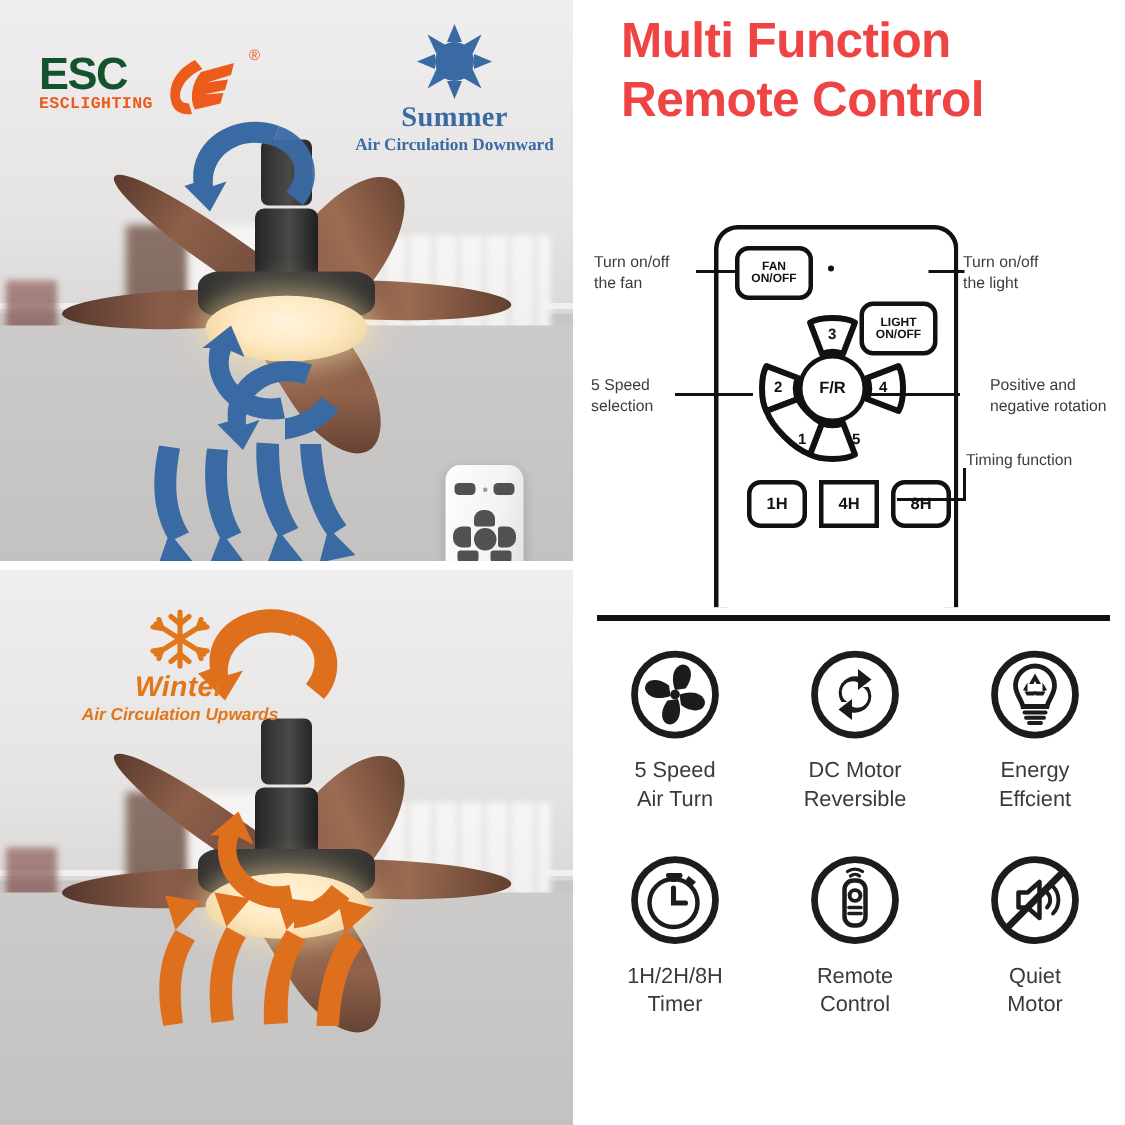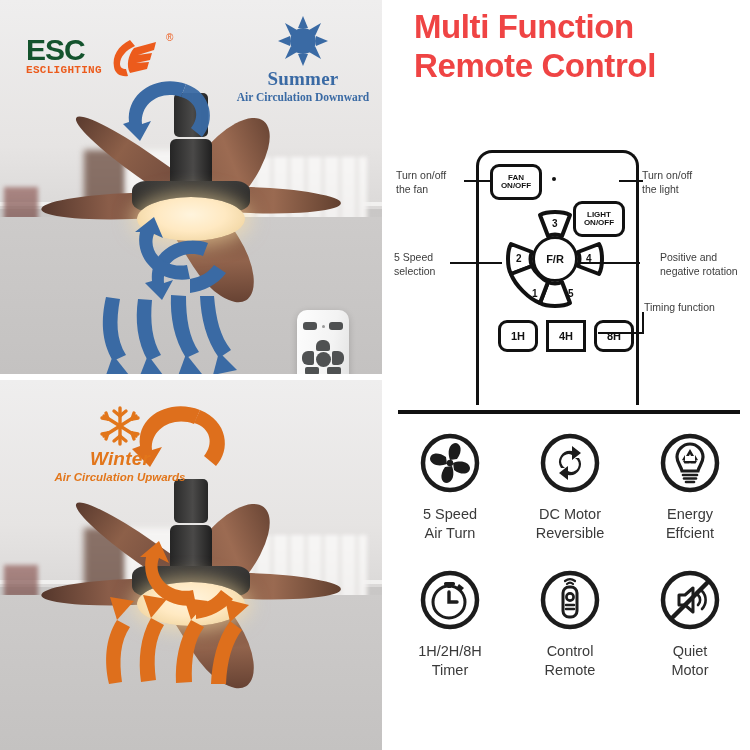--- a/index.html
+++ b/index.html
@@ -469,22 +469,22 @@
                 <line x1="27" y1="36" x2="35" y2="36"></line>
                 <line x1="27" y1="40" x2="35" y2="40"></line>
               </g>
               <g fill="none" stroke="#1c1c1c" stroke-width="2.2" stroke-linecap="round">
                 <path d="M28 15 A4.5 4.5 0 0 1 34 15"></path>
                 <path d="M26 12 A8.5 8.5 0 0 1 36 12"></path>
               </g>
             </svg>
           </div>
           <div class="flabel">
+            <div>Remote</div>
             <div>Control</div>
-            <div>Remote</div>
           </div>
         </div>
 
         <div class="fcell">
           <div class="ring">
             <svg viewBox="0 0 62 62" width="62" height="62">
               <circle cx="31" cy="31" r="27" fill="none" stroke="#1c1c1c" stroke-width="4.5"></circle>
               <path d="M20 26 L26 26 L34 19 L34 43 L26 36 L20 36 Z" fill="none" stroke="#1c1c1c" stroke-width="3" stroke-linejoin="round"></path>
               <g fill="none" stroke="#1c1c1c" stroke-width="2.6" stroke-linecap="round">
                 <path d="M39 26 A7 7 0 0 1 39 36"></path>

